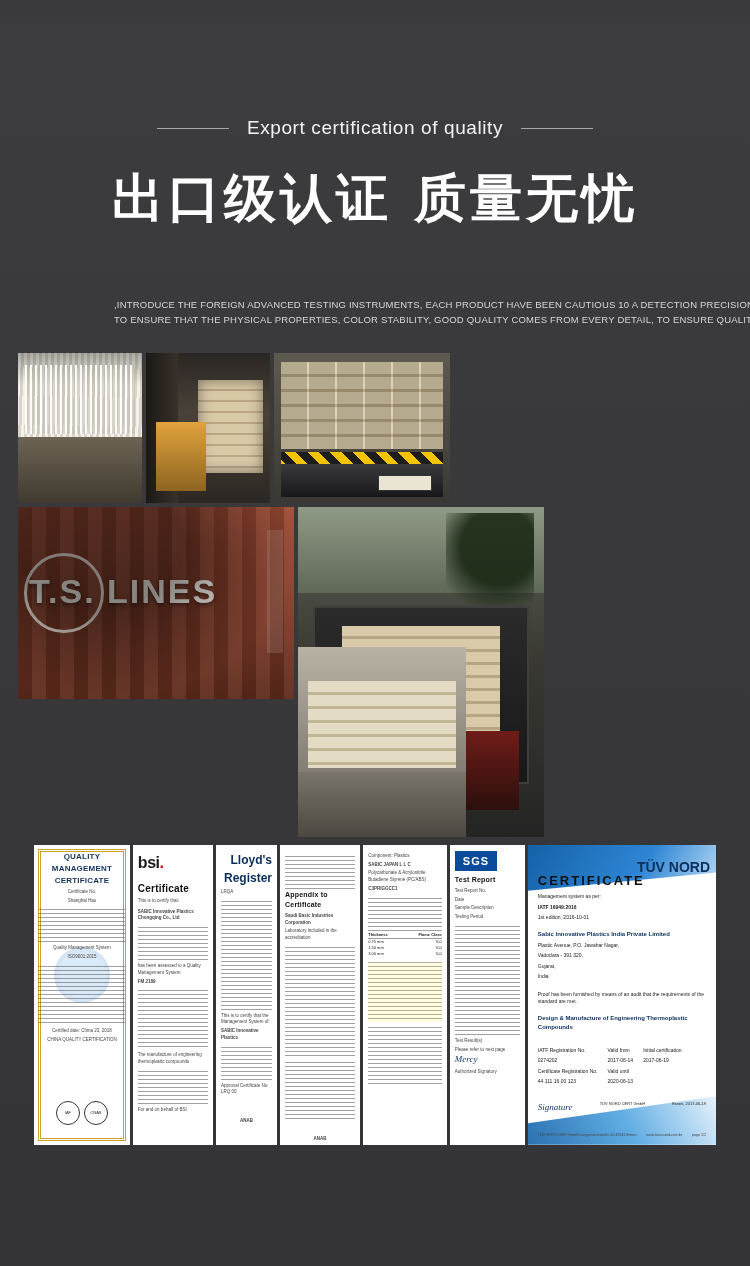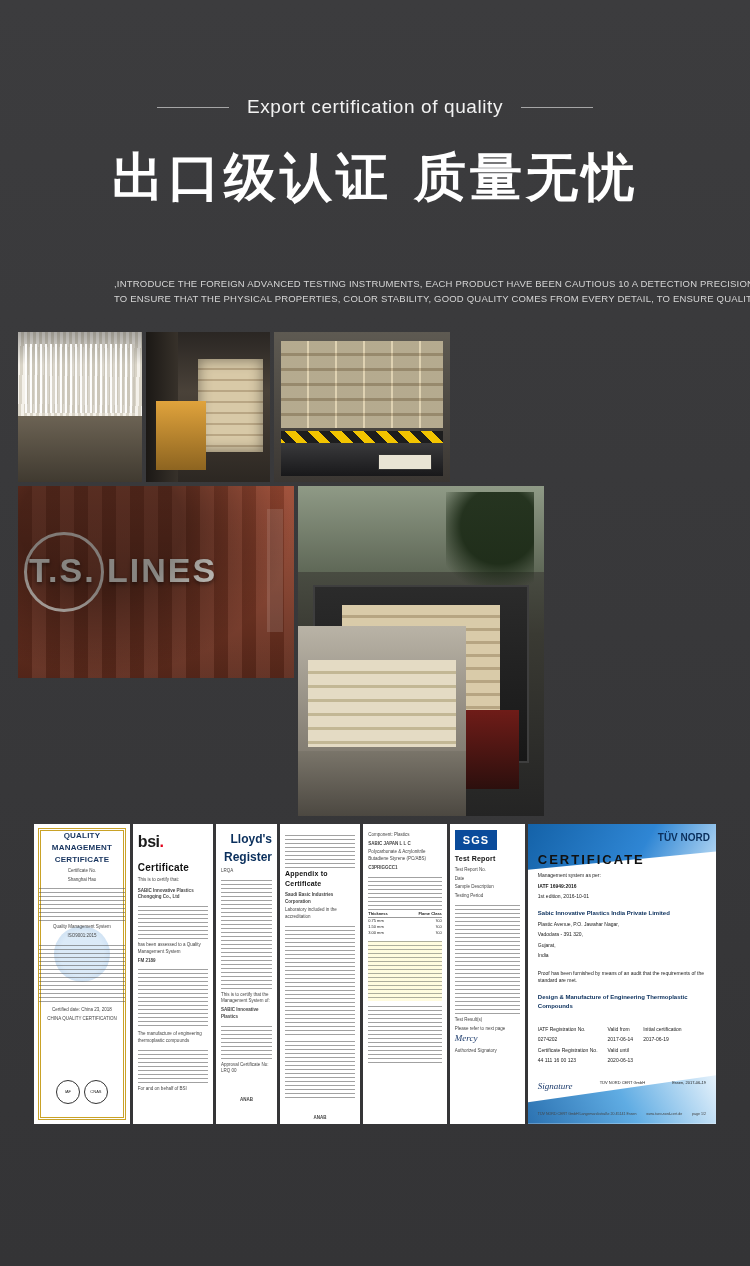--- a/index.html
+++ b/index.html
@@ -19,20 +19,21 @@
     width: 750px;
     height: 1266px;
     background: linear-gradient(180deg, #3c3c3e 0%, #38383a 50%, #343436 100%);
     position: relative;
   }
 
   
   .header {
     padding-top: 96px;
     text-align: center;
+    margin-top: 21px;
   }
   .eng-title-row {
     display: flex;
     align-items: center;
     justify-content: center;
     gap: 18px;
   }
   .rule {
     width: 72px;
     height: 1px;
@@ -285,22 +286,22 @@
   .c4 { width: 92px; }
   .c5 { width: 96px; }
   .c5 .hl { background:#fff9c4; }
   .c6 { width: 86px; }
   .c6 .sgs {
     background:#0a4b9b; color:#fff; font-size:11px; font-weight:700;
     display:inline-block; padding:2px 8px; letter-spacing:1px;
   }
   .c7 { width: 216px; background:#fff; }
   .c7 .tuv {
-    position:absolute; right:6px; top:6px;
-    font-size:10px; font-weight:700; color:#0a2f5c;
+    position:absolute; right:6px; top:12px;
+    font-size:14px; font-weight:700; color:#0a2f5c;
   }
   .c7 .big {
     margin-top:26px; font-size:13px; letter-spacing:2px; font-weight:700; color:#111;
   }
   .c7 .swoosh {
     position:absolute; left:0; right:0; top:0; height:46px;
     background: linear-gradient(120deg,#1462a8 0%, #2f86d4 60%, #bcdcf5 100%);
     clip-path: polygon(0 0, 100% 0, 100% 60%, 0 100%);
   }
   .c7 .swoosh2 {

